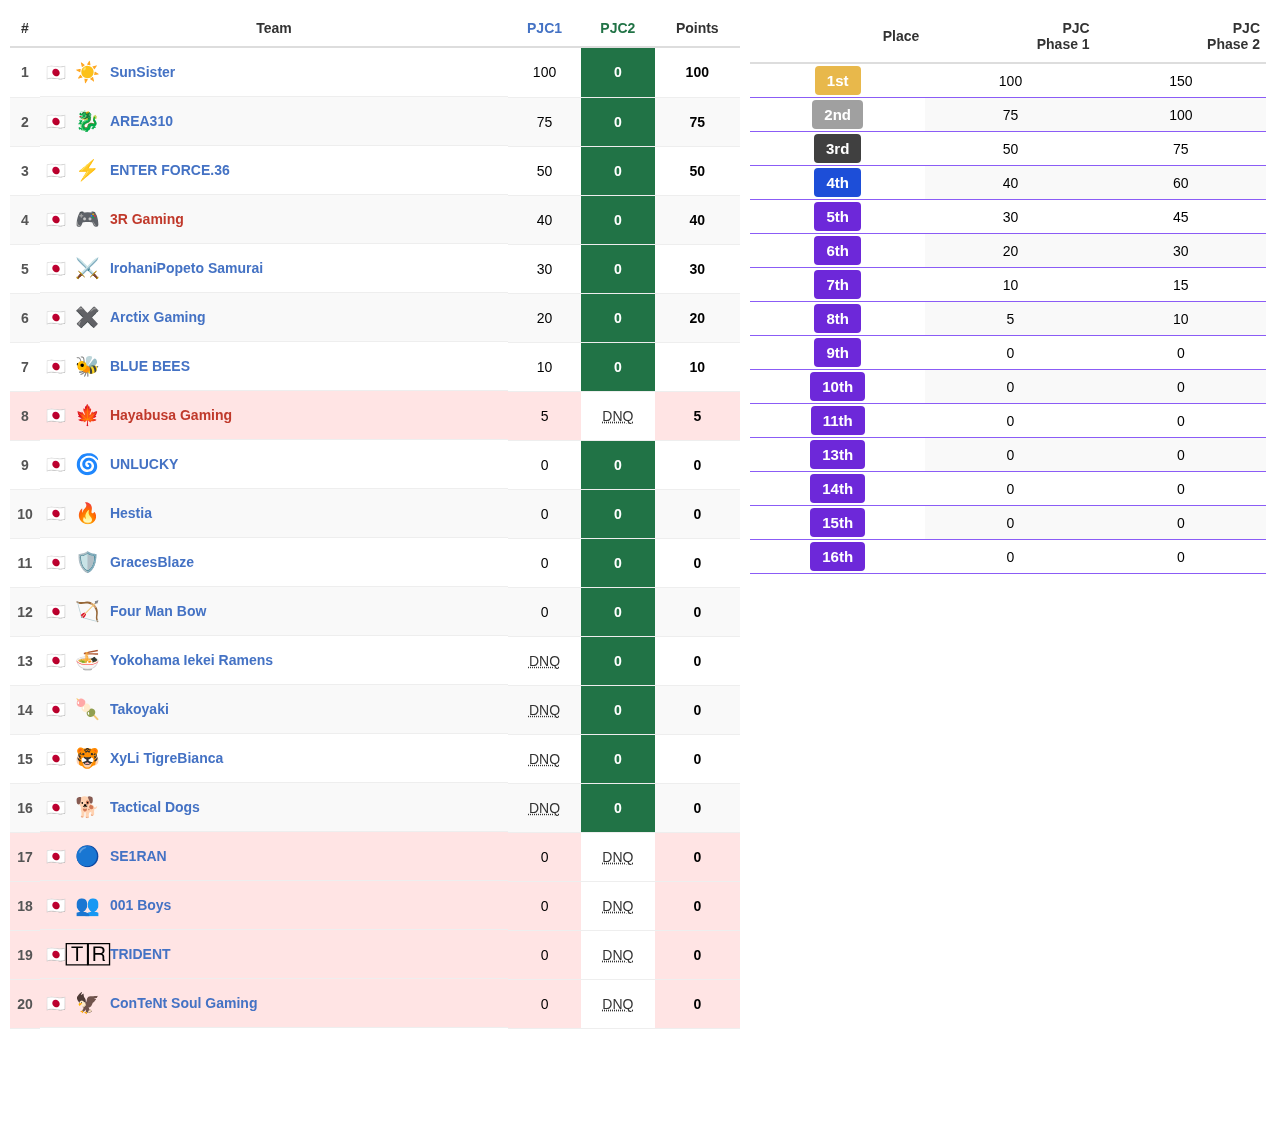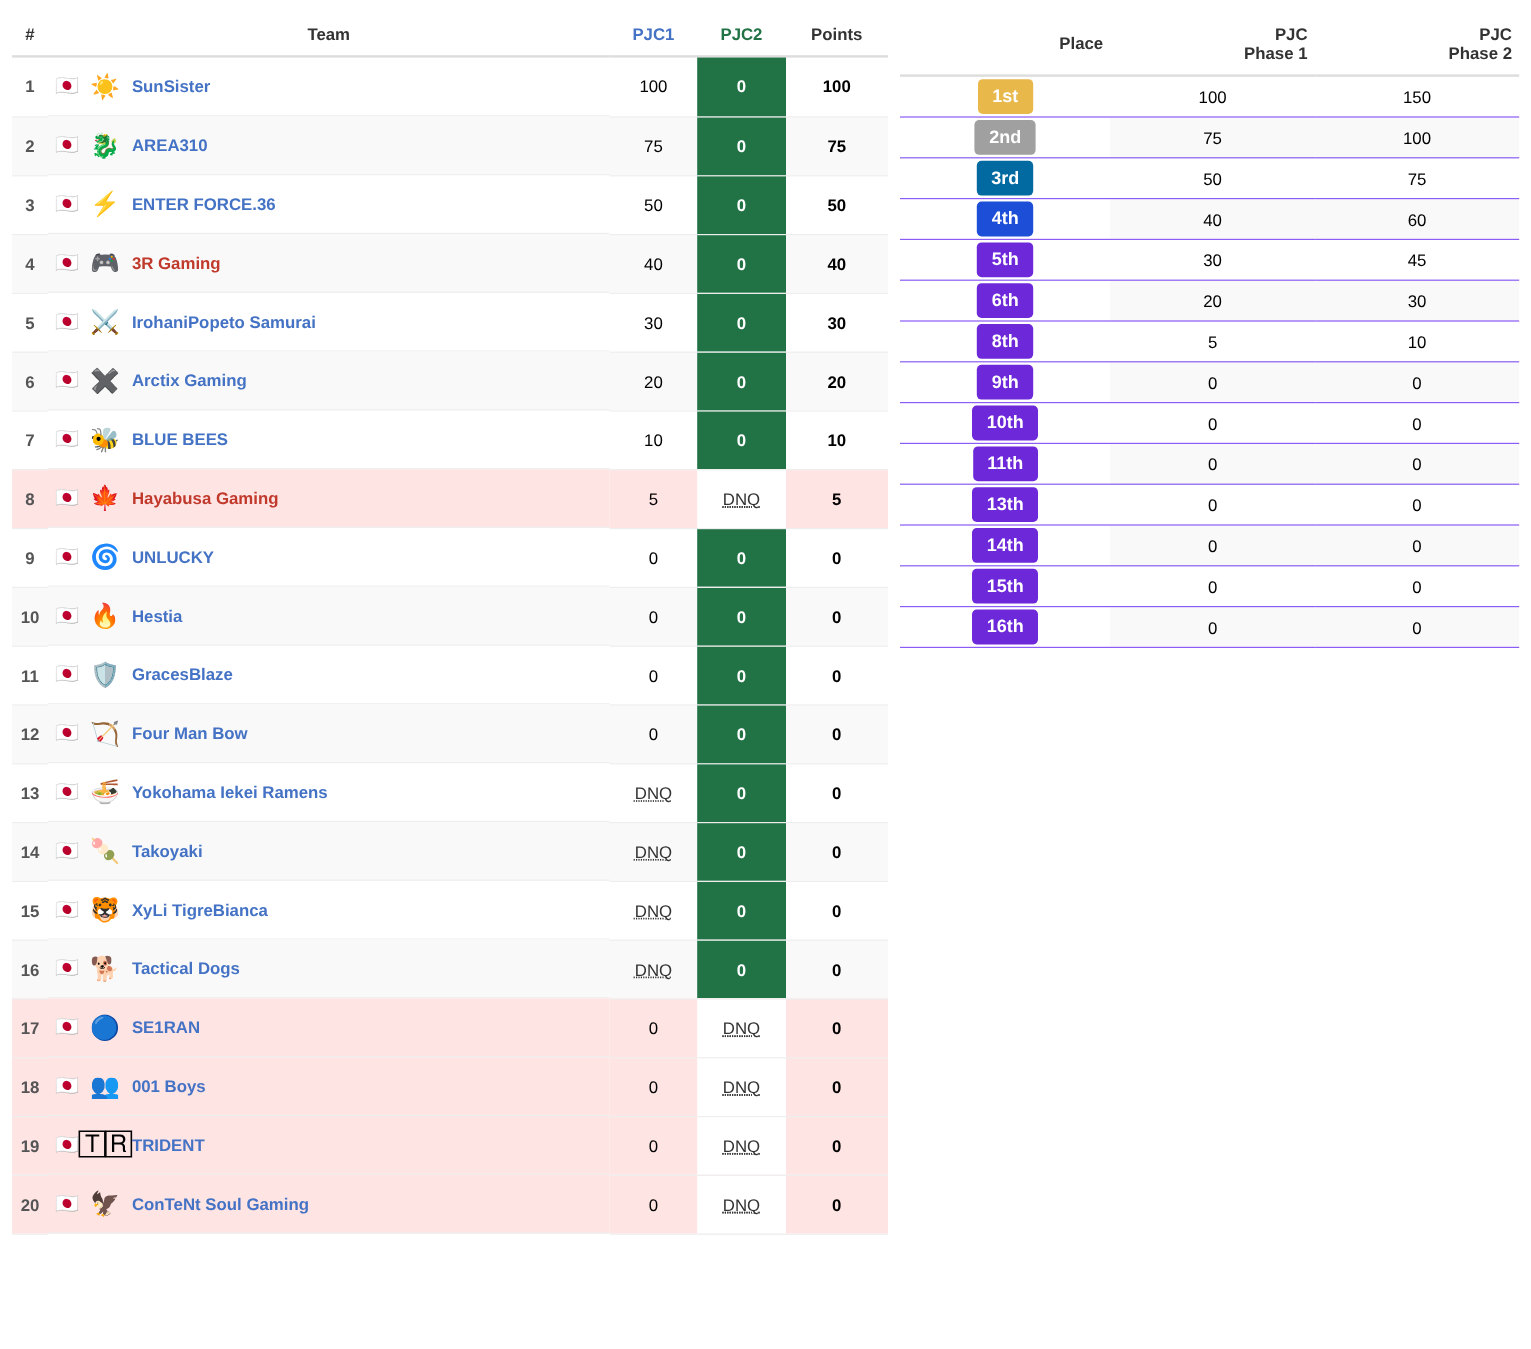--- a/index.html
+++ b/index.html
@@ -101,21 +101,21 @@
     }
     .place-cell {
       color: #fff;
       font-weight: bold;
       font-size: 15px;
       border-radius: 4px;
       padding: 6px 12px;
     }
     .place-1st { background: #e8b84b; }
     .place-2nd { background: #a0a0a0; }
-    .place-3rd { background: #0369a1; }
+    .place-3rd { background: #404040; }
     .place-4th { background: #1d4ed8; }
     .place-teal { background: #6d28d9; }
 
     .right-table tr:nth-child(even) td:not(.place-td) {
       background: #f9f9f9;
     }
   </style>
 </head>
 <body>
 
@@ -391,20 +391,25 @@
             <td class="place-td"><span class="place-cell place-teal">5th</span></td>
             <td>30</td>
             <td>45</td>
           </tr>
           <tr>
             <td class="place-td"><span class="place-cell place-teal">6th</span></td>
             <td>20</td>
             <td>30</td>
           </tr>
           <tr>
+            <td class="place-td"><span class="place-cell place-teal">7th</span></td>
+            <td>10</td>
+            <td>15</td>
+          </tr>
+          <tr>
             <td class="place-td"><span class="place-cell place-teal">8th</span></td>
             <td>5</td>
             <td>10</td>
           </tr>
           <tr>
             <td class="place-td"><span class="place-cell place-teal">9th</span></td>
             <td>0</td>
             <td>0</td>
           </tr>
           <tr>

